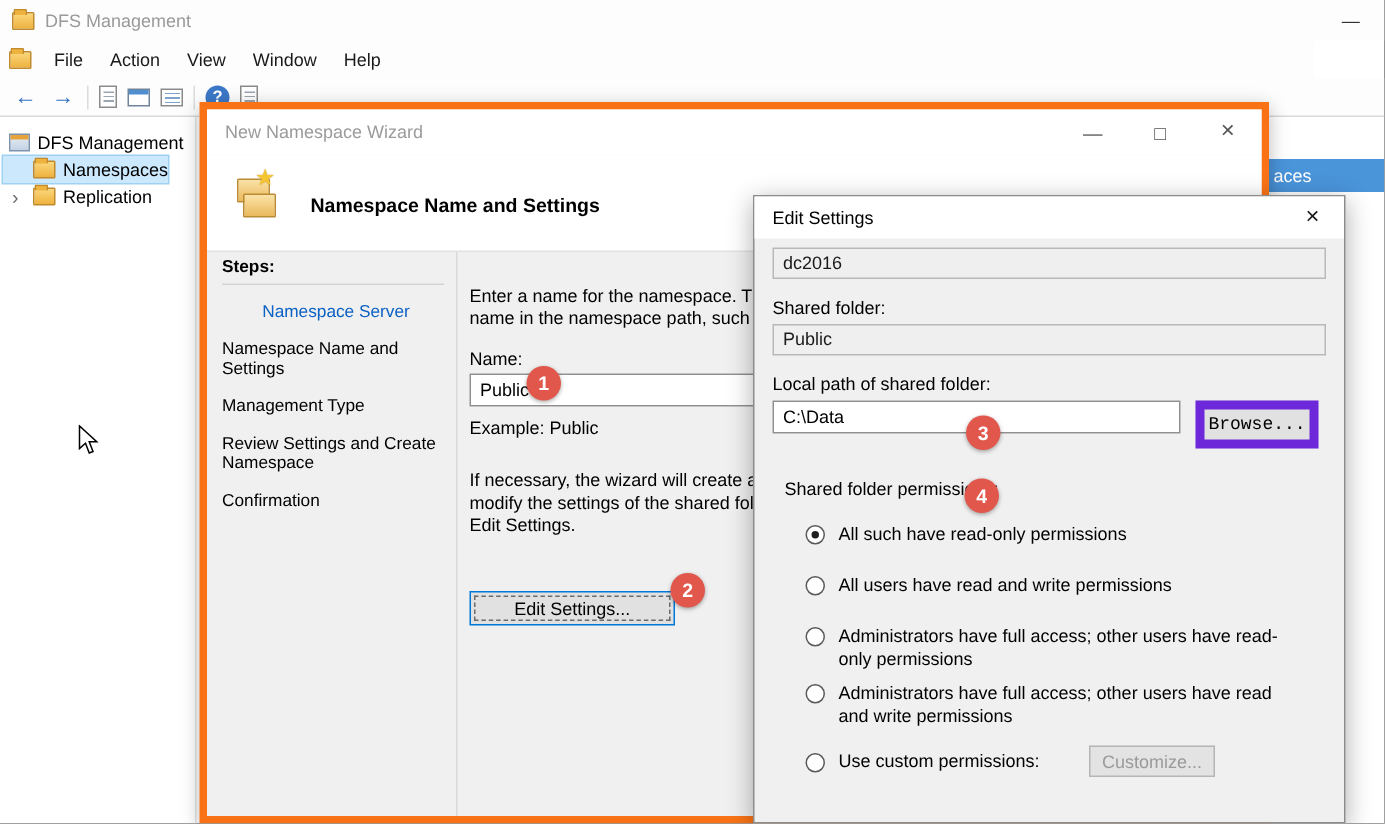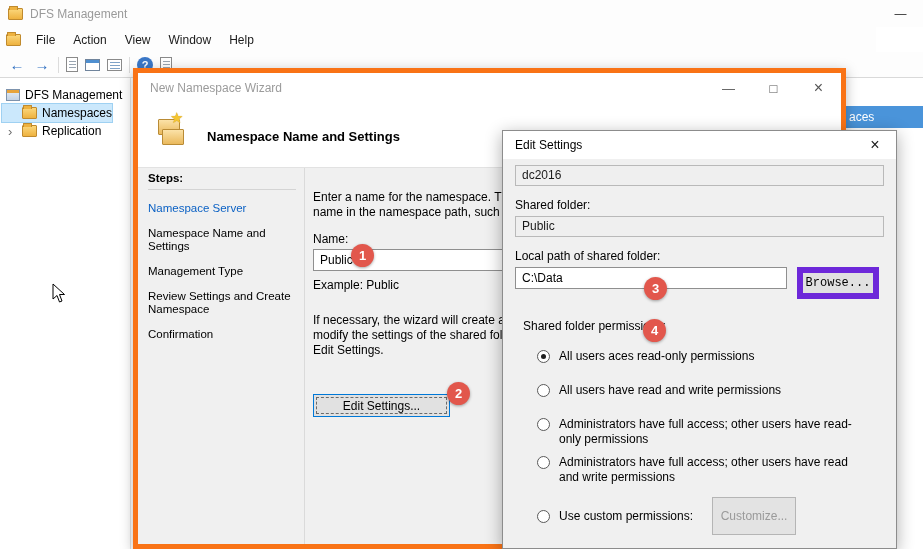--- a/index.html
+++ b/index.html
@@ -55,21 +55,21 @@
   .wiz-icon { position:absolute; left:16px; top:10px; width:34px; height:40px; }
   .wiz-icon .page { position:absolute; width:22px; height:16px; background:linear-gradient(#fbe2a8,#eab95c); border:1px solid #b98b35; border-radius:1px; }
   .wiz-icon .p1 { left:4px; top:6px; }
   .wiz-icon .p2 { left:8px; top:16px; }
   .wiz-icon .star { position:absolute; left:16px; top:-4px; color:#f4c531; font-size:15px; text-shadow:0 0 1px #b98b35; }
   .wiz-header-title { position:absolute; left:69px; top:26px; font-size:13px; font-weight:bold; }
   .wiz-body { position:absolute; top:95px; left:0; right:0; bottom:0; display:flex; }
   .steps-pane { width:167px; border-right:1px solid #dadada; padding:4px 4px 0 10px; font-size:11.5px; }
   .steps-heading { font-weight:bold; padding-bottom:5px; border-bottom:1px solid #d4d4d4; margin-right:4px; }
   .step-item { margin-top:12px; line-height:13px; }
-  .step-item.visited { color:#0b61c4; }
+  .step-item.visited { color:#0b61c4;text-align:center; }
   .content-pane { flex:1; padding:22px 0 0 8px; overflow:hidden; }
   .intro-line, .note-line { line-height:15px; white-space:nowrap; }
   .name-label { margin-top:12px; }
   .name-input { display:block; margin-top:3px; width:330px; height:22px; background:#fff; border:1px solid #8f8f8f; padding:2px 6px; font:inherit; font-family:"Liberation Sans", sans-serif; }
   .example { margin-top:7px; }
   .note { margin-top:21px; }
   .edit-settings-btn { margin-top:36px; width:137px; height:23px; background:#e1e1e1; border:1px solid #0078d7; outline:1px dashed #6b6b6b; outline-offset:-4px; font:inherit; font-family:"Liberation Sans", sans-serif; }
 
   
   .edit-dialog { position:absolute; left:502px; top:130px; width:395px; height:419px; background:#f0f0f0; border:1px solid #8c8c8c; box-shadow:0 4px 16px rgba(0,0,0,.32); z-index:20; }
@@ -83,21 +83,21 @@
   .browse-btn { width:82px; height:32px; background:#e1e1e1; border:6px solid #6d28d9; font:inherit; font-family:Liberation Mono, monospace; }
   .perm-heading { margin-top:20px; margin-left:8px; }
   .radio-group { margin:16px 0 0 22px; }
   .radio-item { display:flex; gap:9px; margin-bottom:19px; align-items:flex-start; }
   .radio-item.ml { margin-bottom:8px; }
   .radio-item.ml2 { margin-bottom:12px; }
   .radio-circle { width:13px; height:13px; border:1px solid #595959; border-radius:50%; background:#fff; flex:none; margin-top:1px; position:relative; }
   .radio-item.checked .radio-circle::after { content:""; position:absolute; inset:3px; border-radius:50%; background:#1f1f1f; }
   .radio-label { line-height:15px; max-width:300px; }
   .custom-row { align-items:center; }
-  .customize-btn { width:84px; height:38px; background:#e3e3e3; border:1px solid #b5b5b5; color:#9a9a9a; font:inherit; font-family:"Liberation Sans", sans-serif; margin-left:10px; }
+  .customize-btn { width:84px; height:21px; background:#e3e3e3; border:1px solid #b5b5b5; color:#9a9a9a; font:inherit; font-family:"Liberation Sans", sans-serif; margin-left:24px; }
 
   
   .badge { position:absolute; width:23px; height:23px; border-radius:50%; color:#fff; font-weight:bold; font-size:13px; display:flex; align-items:center; justify-content:center; z-index:50; box-shadow:0 1px 3px rgba(0,0,0,.35); background:#e2574c; }
   .badge1 { left:351px; top:244px; }
   .badge2 { left:447px; top:382px; }
   .badge3 { left:644px; top:277px; }
   .badge4 { left:643px; top:319px; }
   .cursor { position:absolute; left:52px; top:283px; z-index:60; }
 </style>
 </head>
@@ -211,21 +211,21 @@
       <div class="ro-field">Public</div>
       <div class="field-label">Local path of shared folder:</div>
       <div class="path-row">
         <input class="path-input" type="text" value="C:\Data" style="">
         <button class="browse-btn">Browse...</button>
       </div>
       <div class="perm-heading">Shared folder permissions:</div>
       <div class="radio-group">
         <div class="radio-item checked">
           <span class="radio-circle"></span>
-          <span class="radio-label">All users aces read-only permissions</span>
+          <span class="radio-label">All such have read-only permissions</span>
         </div>
         <div class="radio-item">
           <span class="radio-circle"></span>
           <span class="radio-label">All users have read and write permissions</span>
         </div>
         <div class="radio-item ml">
           <span class="radio-circle"></span>
           <span class="radio-label">Administrators have full access; other users have read-only permissions</span>
         </div>
         <div class="radio-item ml2">

